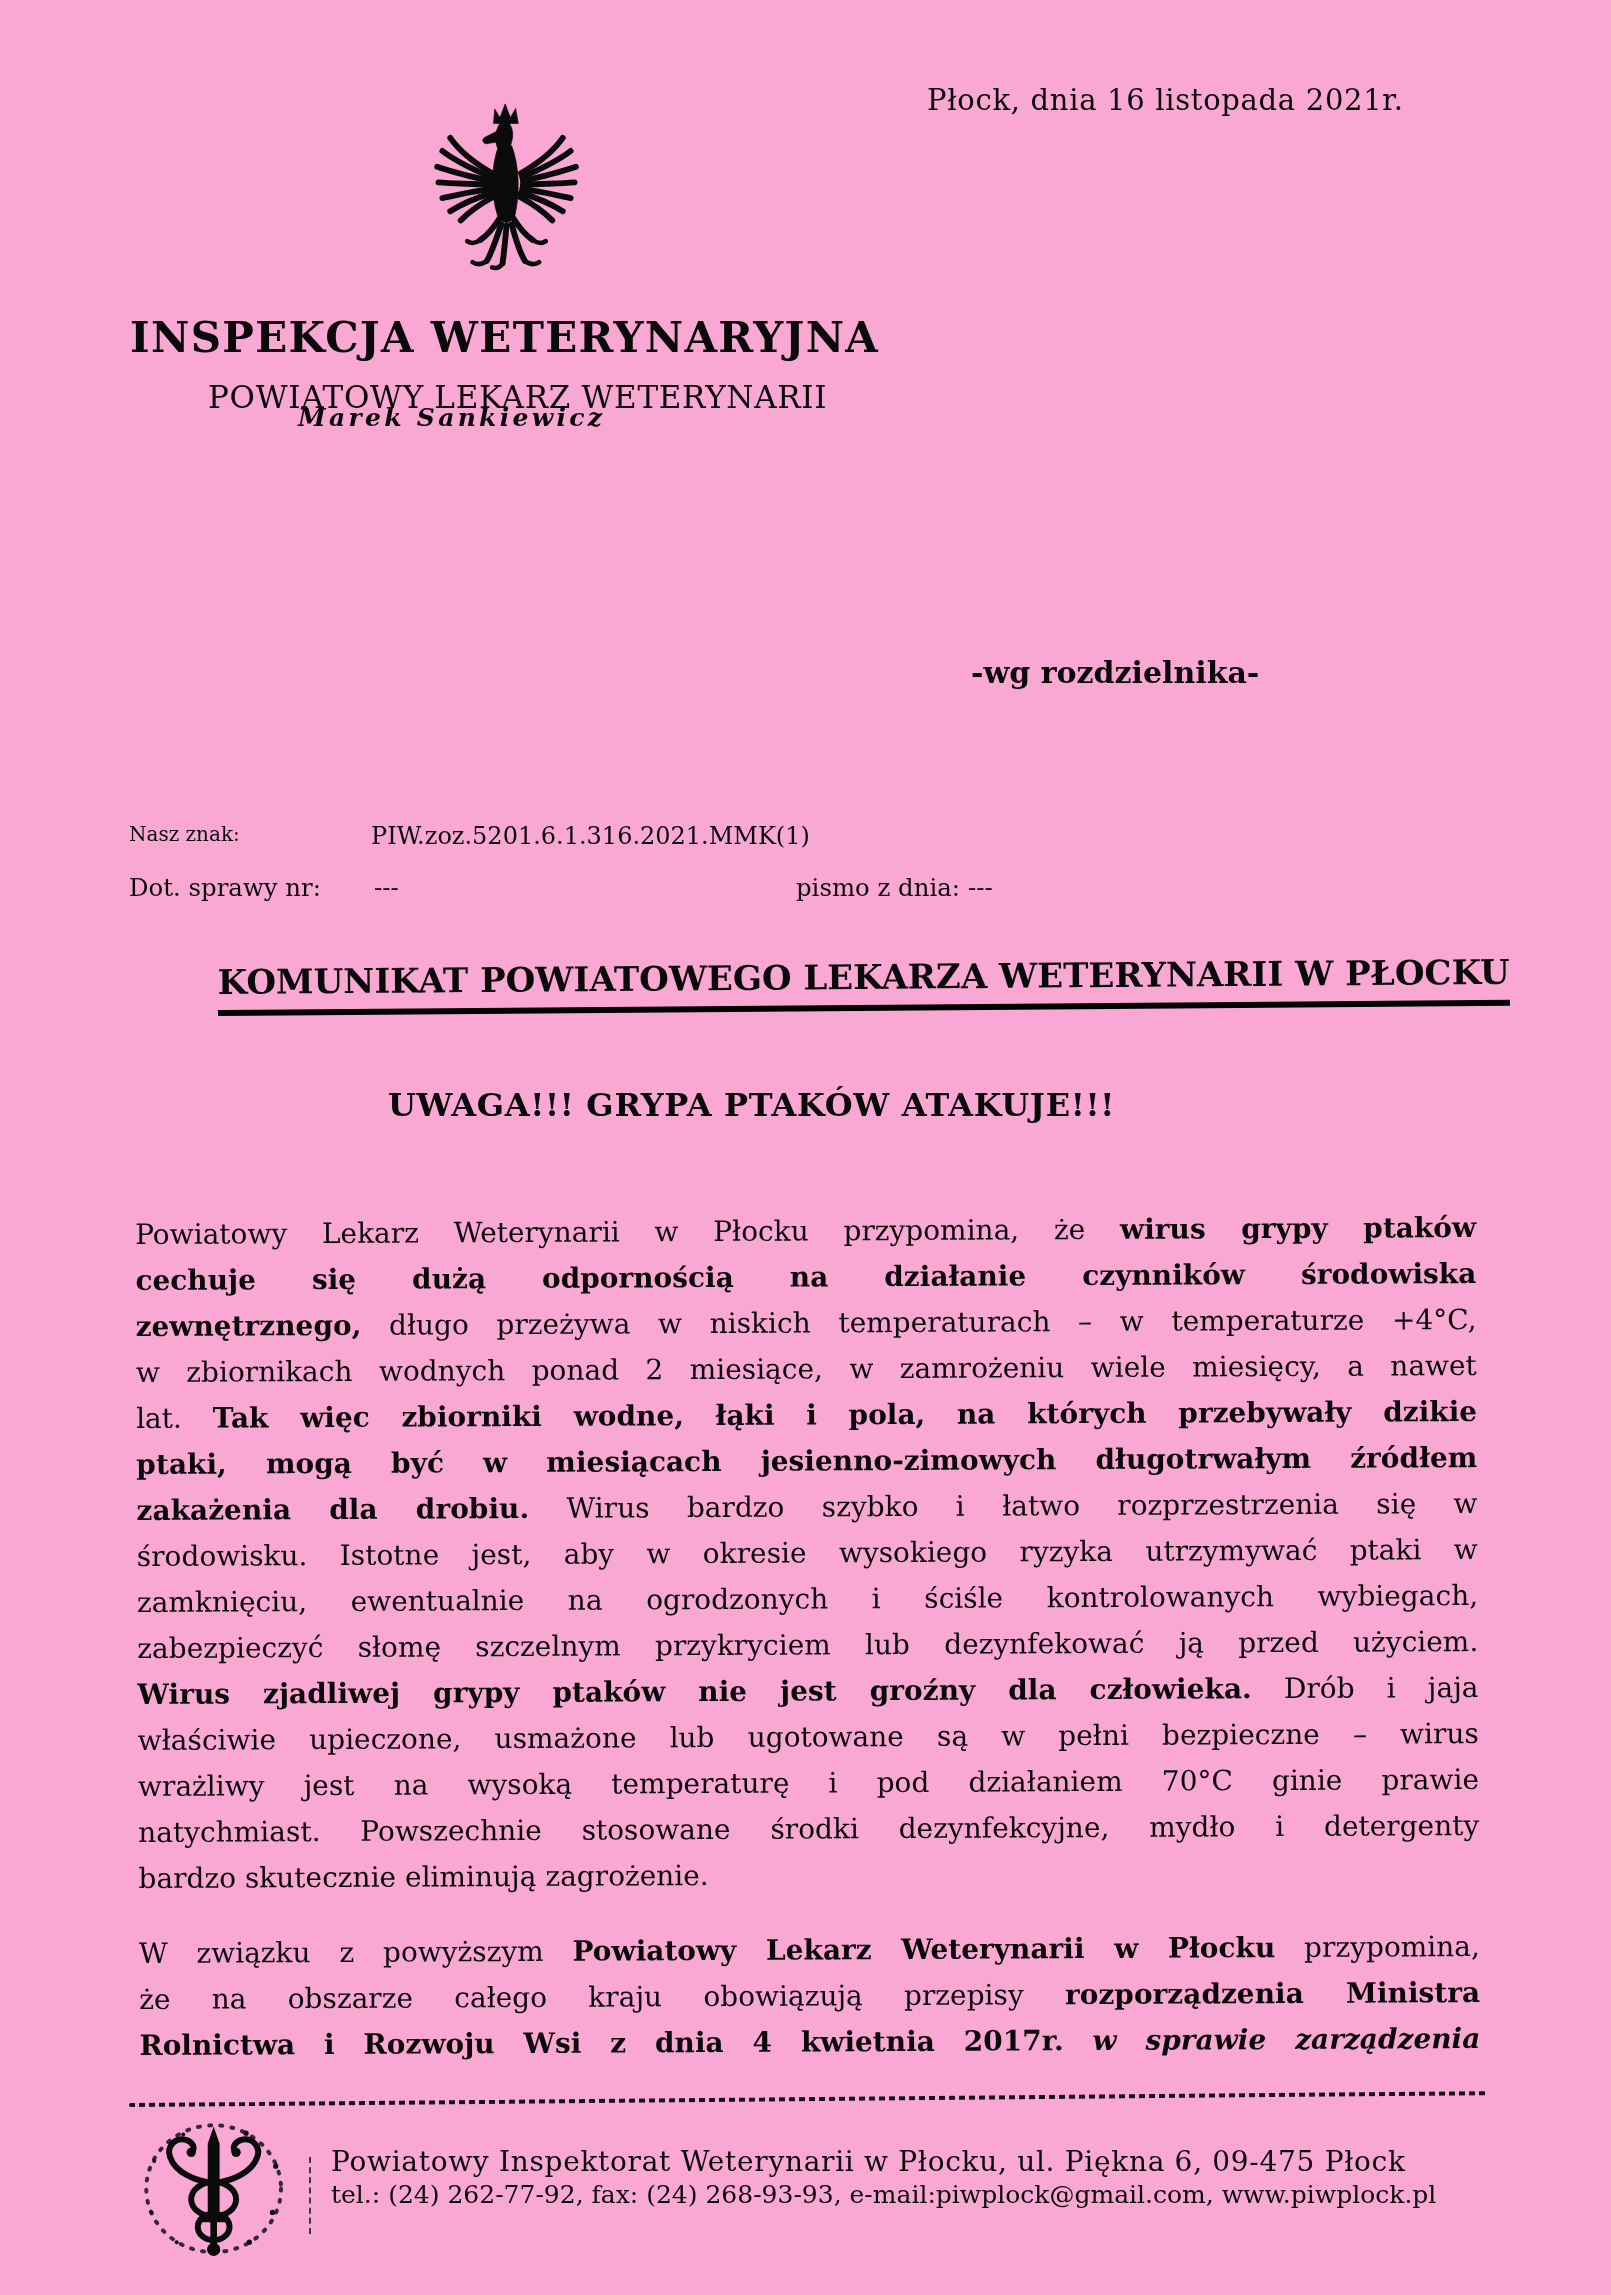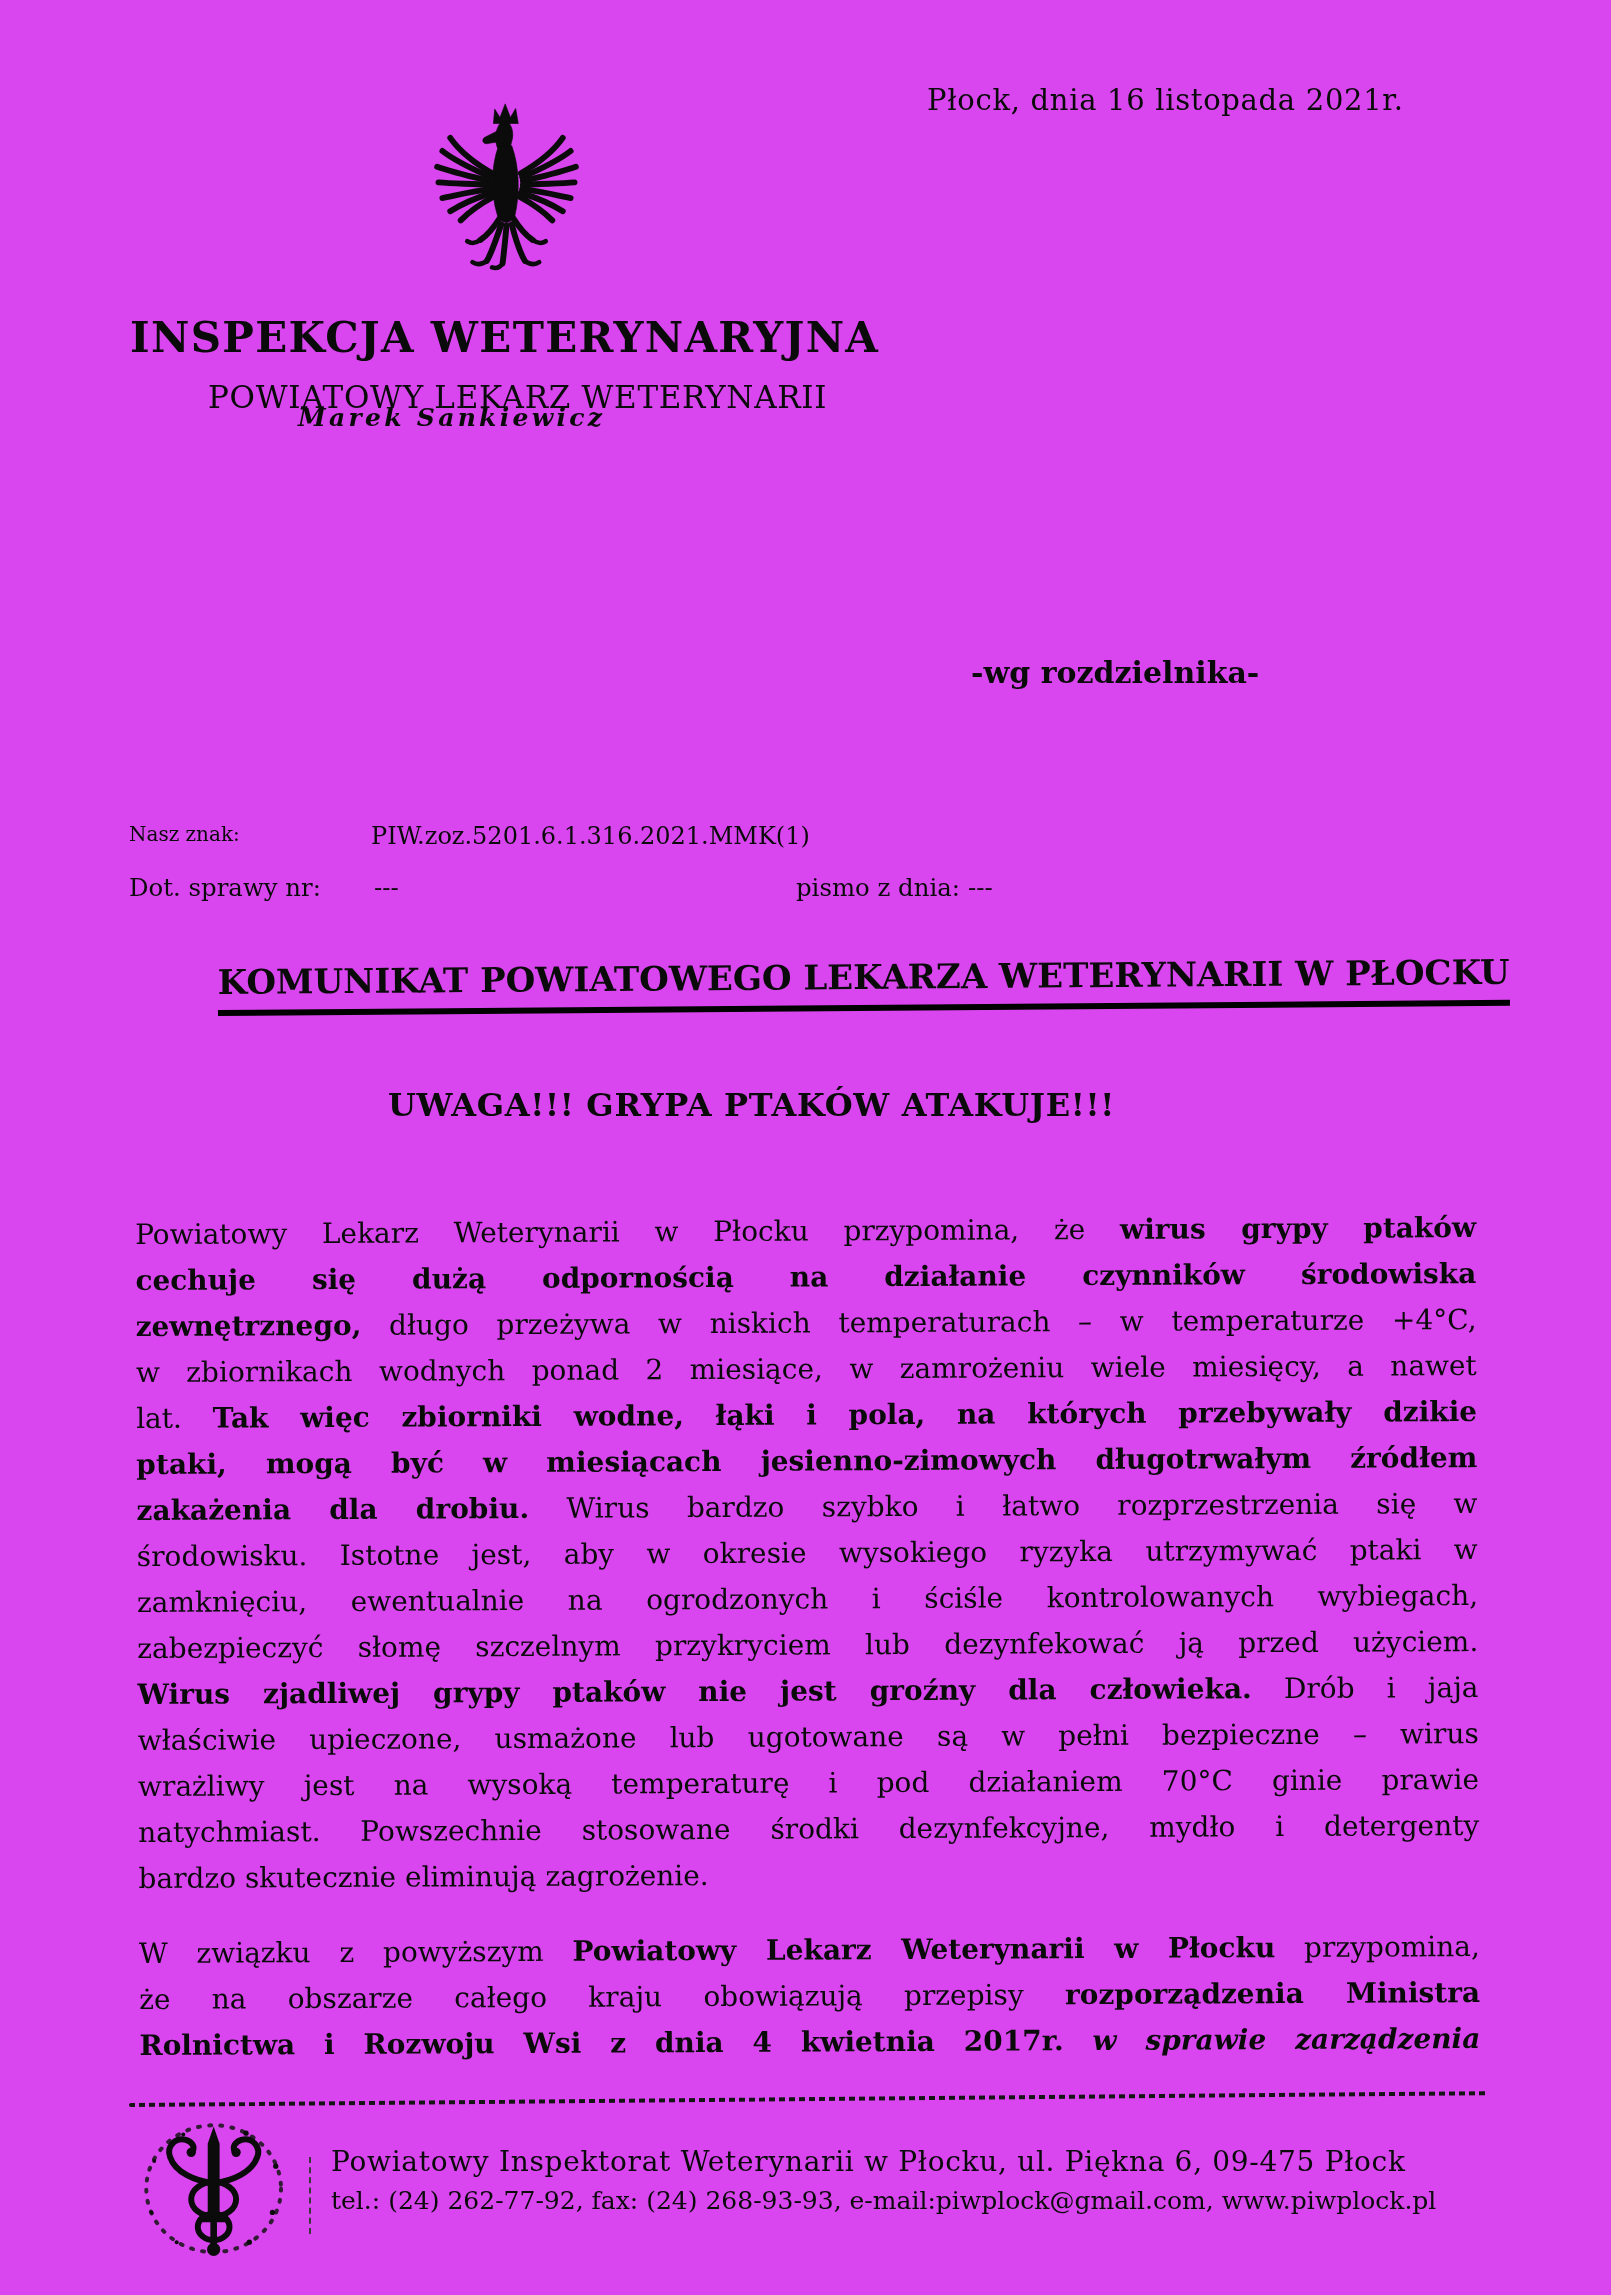--- a/index.html
+++ b/index.html
@@ -1,17 +1,17 @@
 <!DOCTYPE html>
 <html style="font-size:10.6px"><head>
 <meta charset="utf-8">
 <style>
   html,body{margin:0;padding:0;background:#ffffff;}
   .page{
-    position:relative;width:1612px;height:2295px;background:#d946ef;
+    position:relative;width:1612px;height:2295px;background:#f9a8d4;
     font-family:"DejaVu Serif",serif;color:#0a0a0a;overflow:hidden;
   }
   .abs{position:absolute;white-space:nowrap;}
 
   .date{left:927px;top:83px;font-size:29px;letter-spacing:0.7px;}
   .eagle{left:428px;top:99px;width:157px;height:172px;}
   .org-name{left:130px;top:289px;font-size:42px;font-weight:bold;letter-spacing:1.3px;margin-top:24px;}
   .org-title{left:208px;top:363px;font-size:31px;letter-spacing:0.7px;margin-top:16px;}
   .signatory{left:298px;top:403px;font-size:25px;font-weight:bold;font-style:italic;letter-spacing:3.3px;text-align:center;}
   .distribution{left:971px;top:655px;font-size:30px;font-weight:bold;text-align:right;}
@@ -43,21 +43,21 @@
 
   .footer-sep{
     left:129px;top:2103px;width:1358px;height:4px;border-radius:2px;
     background:repeating-linear-gradient(90deg,#141414 0 6px,rgba(0,0,0,0) 6px 10px);
     transform:rotate(-0.5deg);transform-origin:left center;
   }
   .vet-logo{left:137px;top:2120px;width:152px;height:142px;}
   .footer-divider{left:309px;top:2157px;height:77px;width:0;border-left:2.6px dashed #3a3a3a;}
   .footer-text{left:331px;top:2145px;}
   .footer-line1{font-size:28px;letter-spacing:0.7px;}
-  .footer-line2{font-size:25px;margin-top:8px;}
+  .footer-line2{font-size:25px;margin-top:2px;}
 </style>
 </head>
 <body>
 
 <div class="page">
 
   <div class="abs date">Płock, dnia 16 listopada 2021r.</div>
 
   <div class="abs eagle">
     <svg viewBox="0 0 240 260" width="157" height="172" aria-hidden="true">

